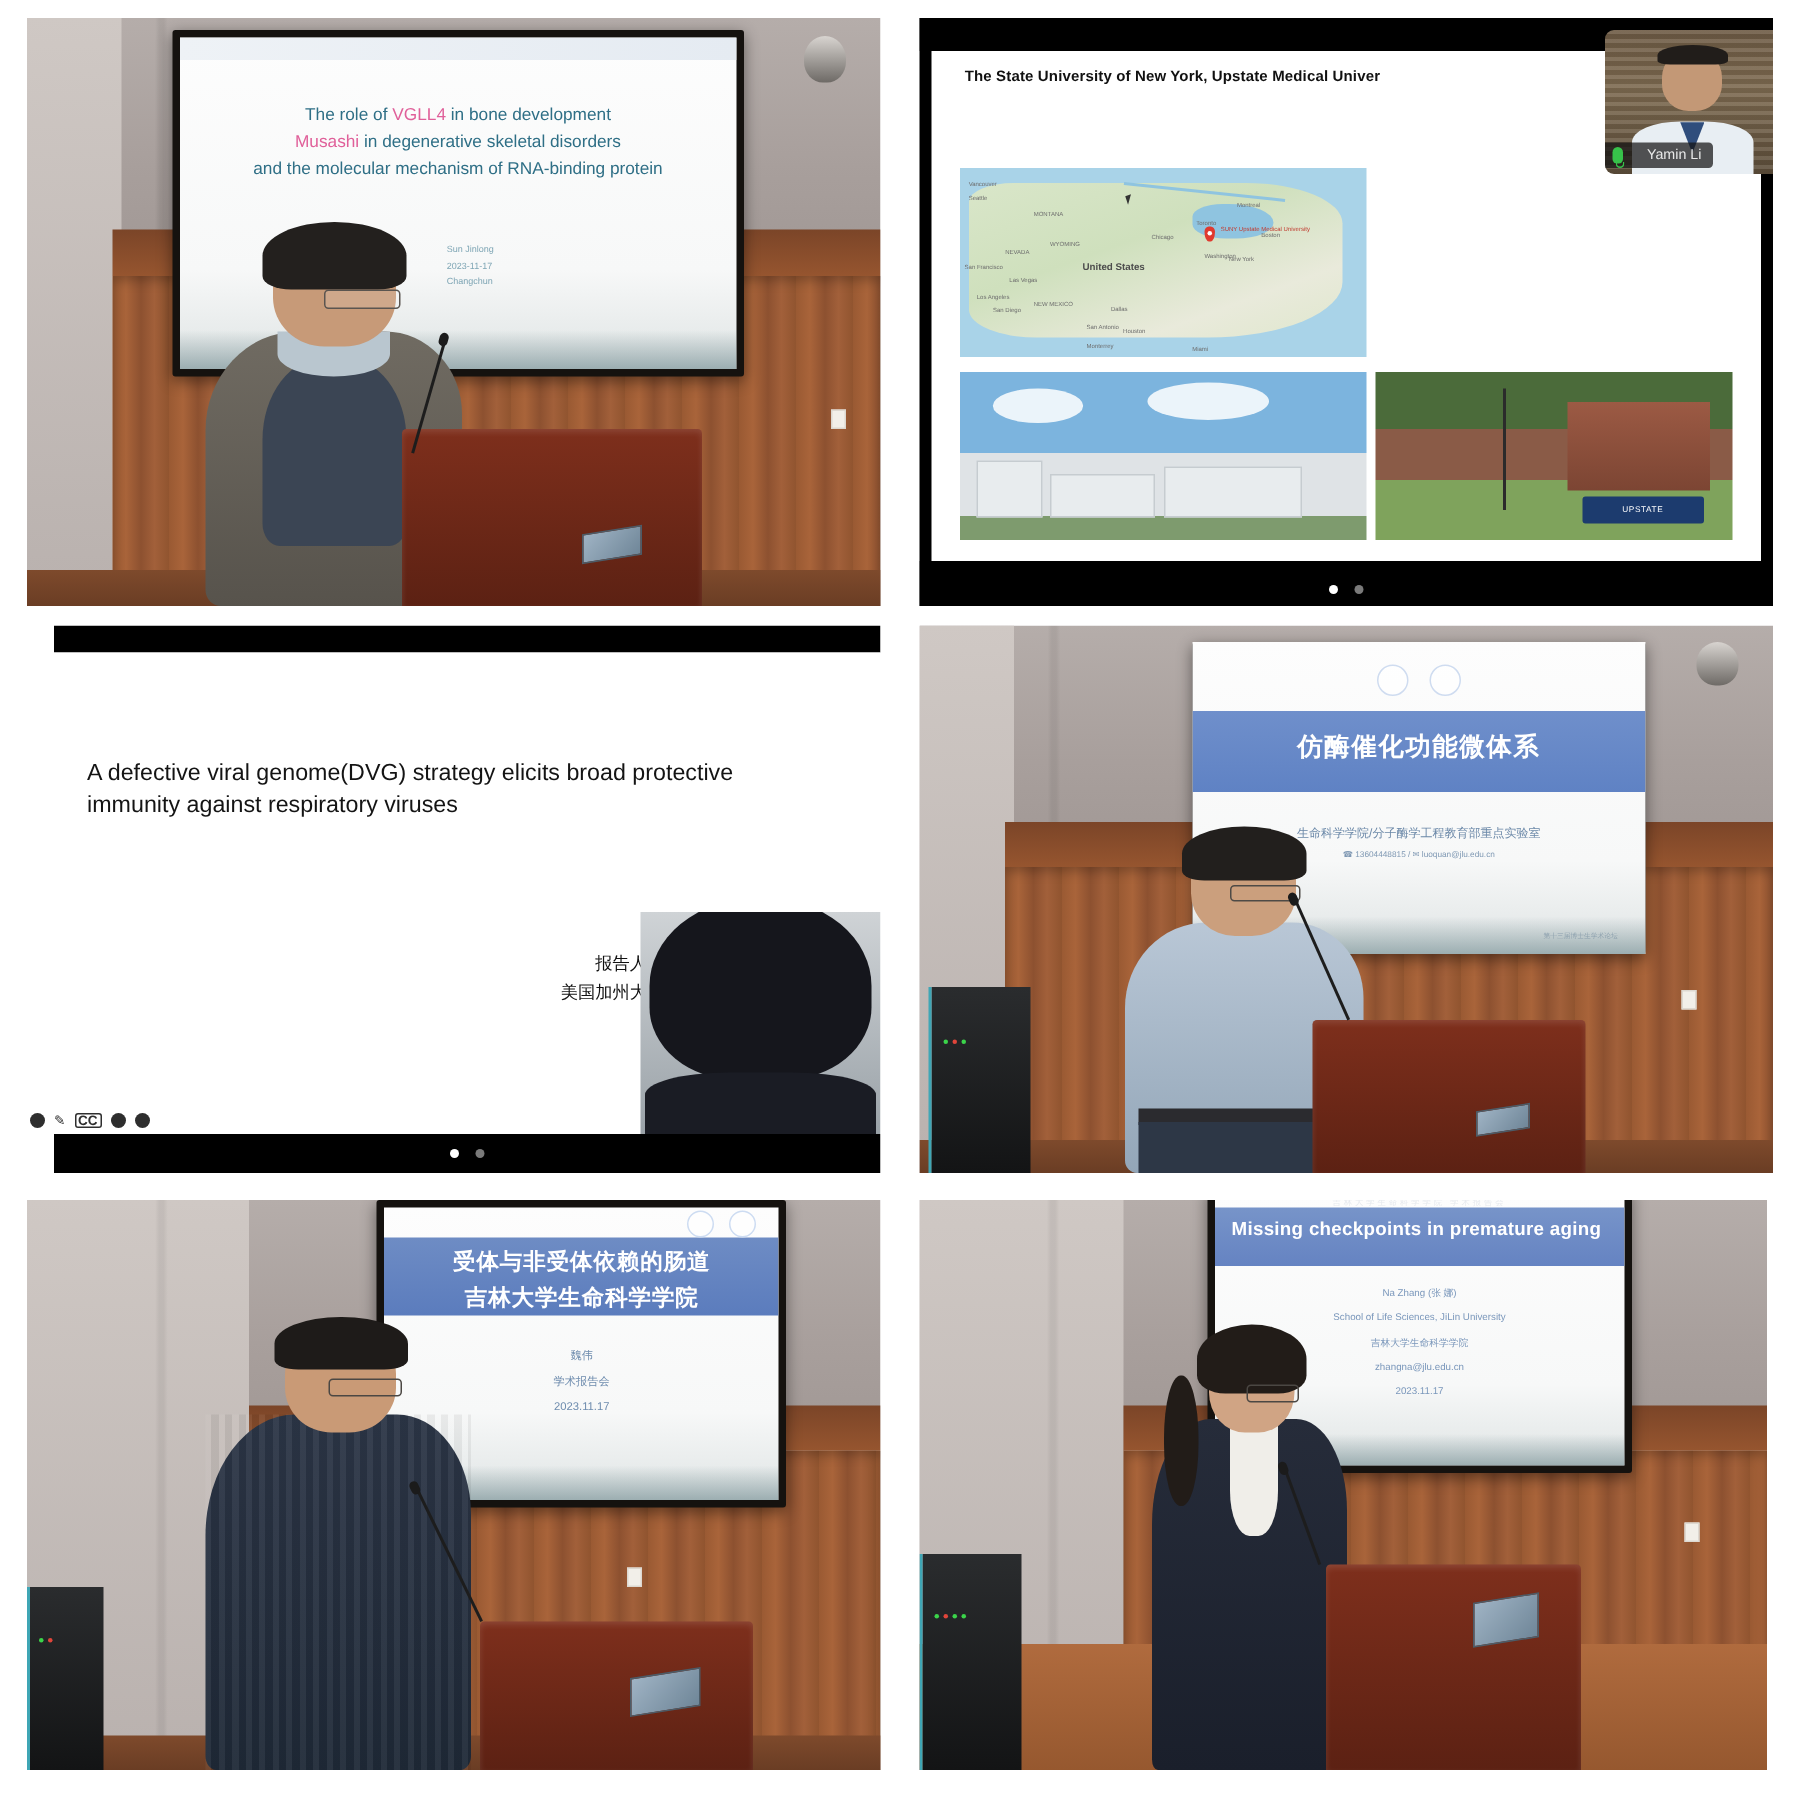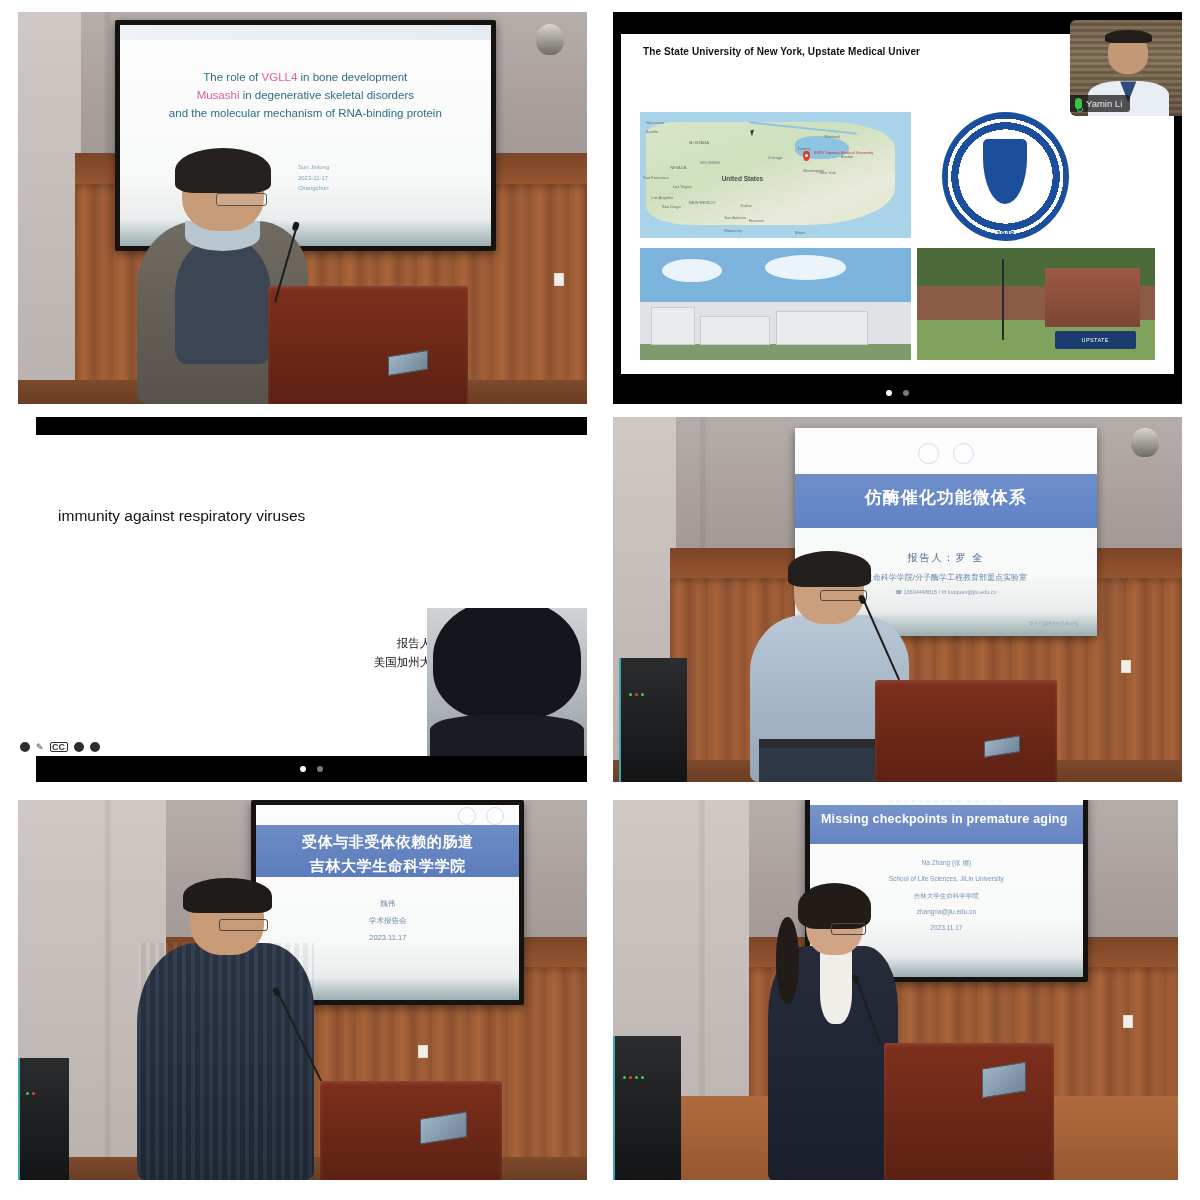--- a/index.html
+++ b/index.html
@@ -261,21 +261,21 @@
     background: #e8eef3; border-radius: 40% 40% 0 0;
   }
   .webcam .shirt::after {
     content:""; position:absolute; left:40%; top:0; width:20%; height:60%;
     background:#2f4d7c; clip-path: polygon(0 0,100% 0,50% 100%);
   }
   .nametag {
     position: absolute; left: 0; bottom: 4px;
     background: rgba(20,20,20,.72); color: #e8e8e8;
     padding: 3px 8px 3px 5px; font-size: 9.5px;
-    display: flex; align-items: center; gap: 4px; border-radius: 0 3px 3px 0;
+    display: flex; align-items: center; gap: 16px; border-radius: 0 3px 3px 0;
   }
   .micicon {
     width: 7px; height: 11px; background: #37c24a; border-radius: 3.5px 3.5px 3px 3px;
     position: relative; flex: none;
   }
   .micicon::after {
     content:""; position:absolute; left:1.5px; bottom:-3px; width:4px; height:3px;
     border-bottom:1.4px solid #37c24a; border-left:1.4px solid #37c24a; border-right:1.4px solid #37c24a;
     border-radius:0 0 3px 3px;
   }
@@ -497,24 +497,20 @@
           <span style="left:68%;top:17%">Montreal</span>
           <span style="left:74%;top:33%">Boston</span>
           <span style="left:66%;top:46%">New York</span>
           <span style="left:60%;top:44%">Washington</span>
         </div>
         <div class="pin"></div>
         <div class="pinlabel">SUNY Upstate Medical University</div>
         <div class="cursor-arrow"></div>
       </div>
 
-      <div class="suny-seal">
-        <div class="shield"></div>
-        <div class="yr">1948</div>
-      </div>
 
       <div class="photo-a">
         <div class="cloud" style="left:8%;top:10%;width:22%;height:20%"></div>
         <div class="cloud" style="left:46%;top:6%;width:30%;height:22%"></div>
         <div class="bldg" style="left:4%;width:16%;height:34%"></div>
         <div class="bldg" style="left:22%;width:26%;height:26%"></div>
         <div class="bldg" style="left:50%;width:34%;height:30%"></div>
       </div>
 
       <div class="photo-b">
@@ -540,20 +536,21 @@
         <i class="on"></i>
         <i></i>
       </div>
     </div>
   </div>
 
   <div class="panel" id="p3">
     <div class="p3-topbar"></div>
     <div class="p3-page">
       <div class="p3-title">
+        <div>A defective viral genome(DVG) strategy elicits broad protective</div>
         <div>immunity against respiratory viruses</div>
       </div>
       <div class="p3-meta">
         <div>报告人：肖英</div>
         <div>美国加州大学旧金</div>
         <div class="d">11/17</div>
       </div>
     </div>
 
     <div class="webcam2">
@@ -588,21 +585,20 @@
 
       <div class="screen-frame" style="left:32%;top:3%;width:53%;height:57%">
         <div class="screen s4">
           <div class="s4-band"></div>
           <div class="s4-logos">
               <i></i>
               <i></i>
             </div>
           <div class="s4-ttl">仿酶催化功能微体系</div>
           <div class="s4-sub">
-            <div class="nm">报告人：罗 全</div>
             <div>生命科学学院/分子酶学工程教育部重点实验室</div>
             <div class="eml">☎ 13604448815 / ✉ luoquan@jlu.edu.cn</div>
           </div>
           <div class="s4-foot">Mic</div>
           <div class="s4-foot2">第十三届博士生学术论坛</div>
           <div class="screen-shadow"></div>
         </div>
       </div>
 
       <div class="rack">

